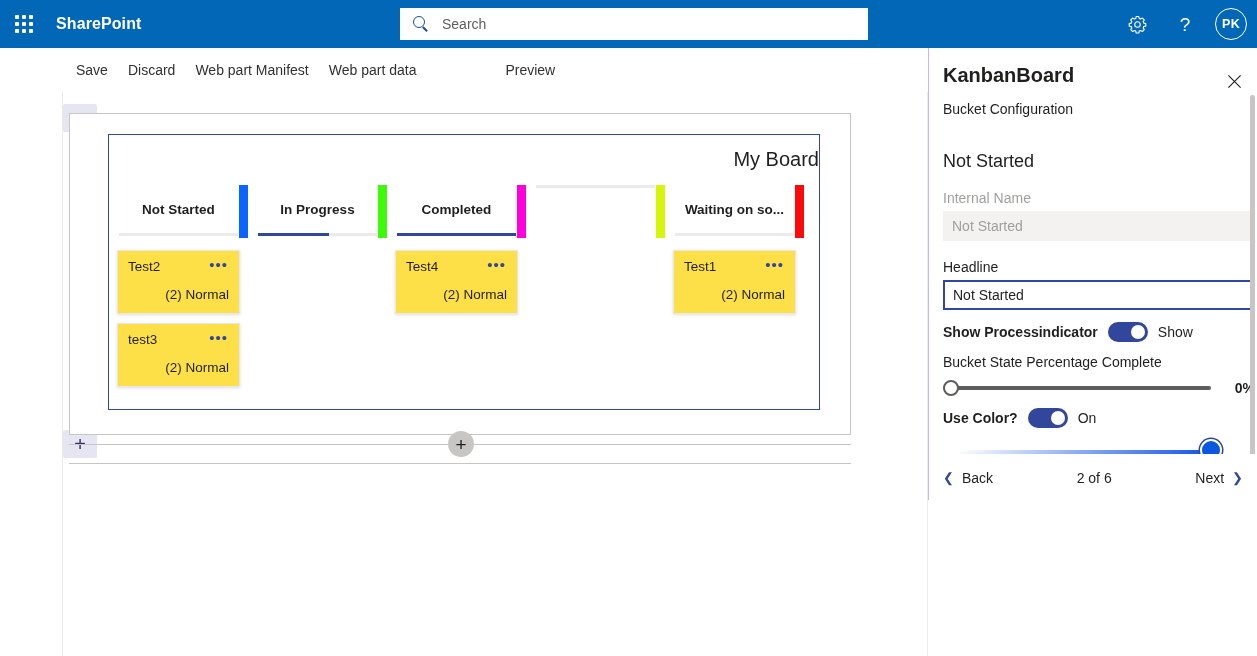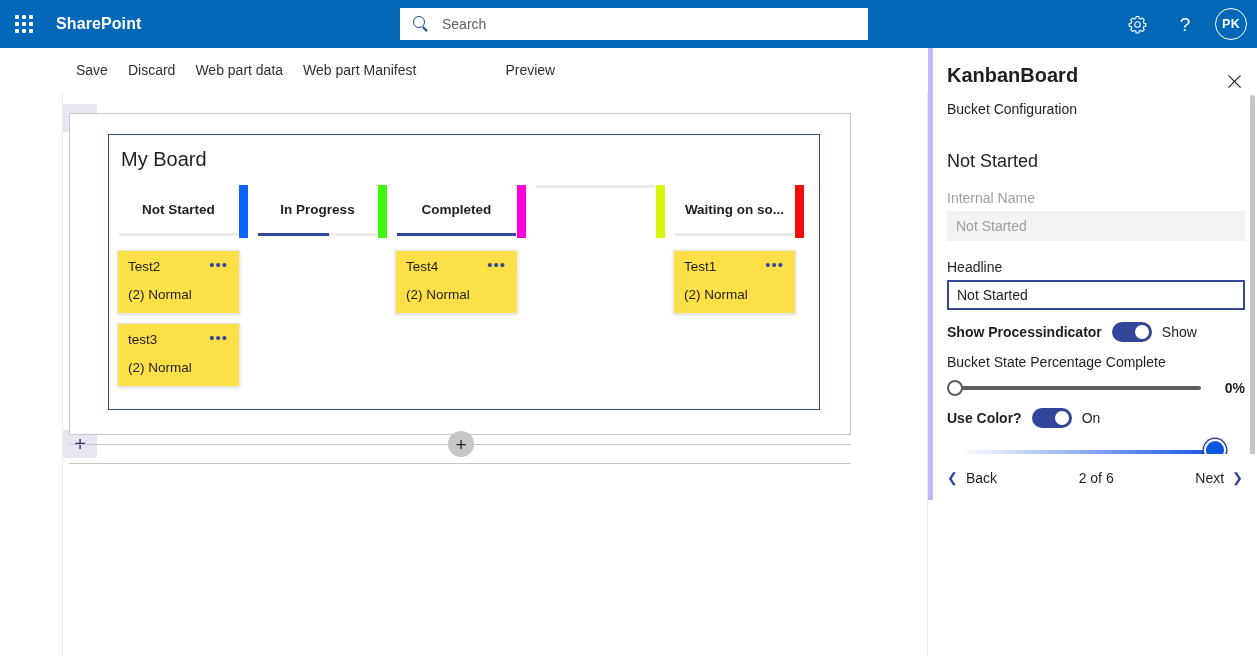--- a/index.html
+++ b/index.html
@@ -98,21 +98,21 @@
   .cmd-preview { margin-left: 69px; }
 
   
   .canvas {
     position: absolute; top: 92px; left: 0;
     width: 928px; height: 564px;
     background: #ffffff;
     border-right: 1px solid #edebe9;
     overflow: hidden;
   }
-  .canvas-inner { position: relative; width: 828px; height: 564px; }
+  .canvas-inner { position: relative; width: 828px; height: 564px; text-align: right; }
 
   
   .section-rail {
     position: absolute; left: 62px; top: 0;
     width: 46px; height: 564px;
     border-left: 1px solid #edebe9;
   }
   .rail-btn {
     position: absolute; left: 0;
     width: 34px; height: 28px;
@@ -224,34 +224,34 @@
     background: #c8c6c4; color: #201f1e;
     display: flex; align-items: center; justify-content: center;
     font-size: 19px; line-height: 1; cursor: pointer;
   }
 
   
   .pane {
     position: absolute; top: 48px; right: 0;
     width: 329px; height: 452px;
     background: #ffffff;
-    border-left: 5px solid #c4b5fd;
+    border-left: 1px solid #c4b5fd;
     display: flex; flex-direction: column; margin-left: 30px;
   }
   .pane-head { padding: 16px 14px 0 14px; position: relative; }
   .pane-title { font-size: 20px; font-weight: bold; color: #201f1e; }
   .pane-close {
     position: absolute; right: 10px; top: 20px;
     width: 26px; height: 26px; cursor: pointer;
     display: flex; align-items: center; justify-content: center;
     color: #201f1e; font-size: 16px; line-height: 1;
   }
   .pane-body {
     flex: 1; overflow: hidden;
-    padding: 14px 12px 0 14px;
+    padding: 14px 2px 0 14px;
     position: relative;
   }
   .pane-scroll {
     position: absolute; right: 2px; top: 8px;
     width: 5px; height: 520px; background: #c8c6c4; border-radius: 3px;
   }
   .pane-subtitle { font-size: 14px; color: #201f1e; }
   .bucket-name { font-size: 18px; color: #201f1e; margin-top: 34px; }
   .field-label {
     font-size: 14px; font-weight: normal; color: #201f1e;
@@ -358,22 +358,22 @@
       <div class="suite-btn">
         <span class="help-glyph">?</span>
       </div>
       <div class="avatar">PK</div>
     </div>
   </div>
 
   <div class="command-bar">
     <div class="cmd cmd-save">Save</div>
     <div class="cmd">Discard</div>
+    <div class="cmd">Web part Manifest</div>
     <div class="cmd">Web part data</div>
-    <div class="cmd">Web part Manifest</div>
     <div class="cmd cmd-preview">Preview</div>
   </div>
 
   <div class="canvas">
     <div class="canvas-inner">
 
       <div class="section-rail">
         <div class="rail-btn rail-add rail-add-top">+</div>
         <div class="rail-btn rail-edit">
           <svg width="19" height="19" viewBox="0 0 20 20">

